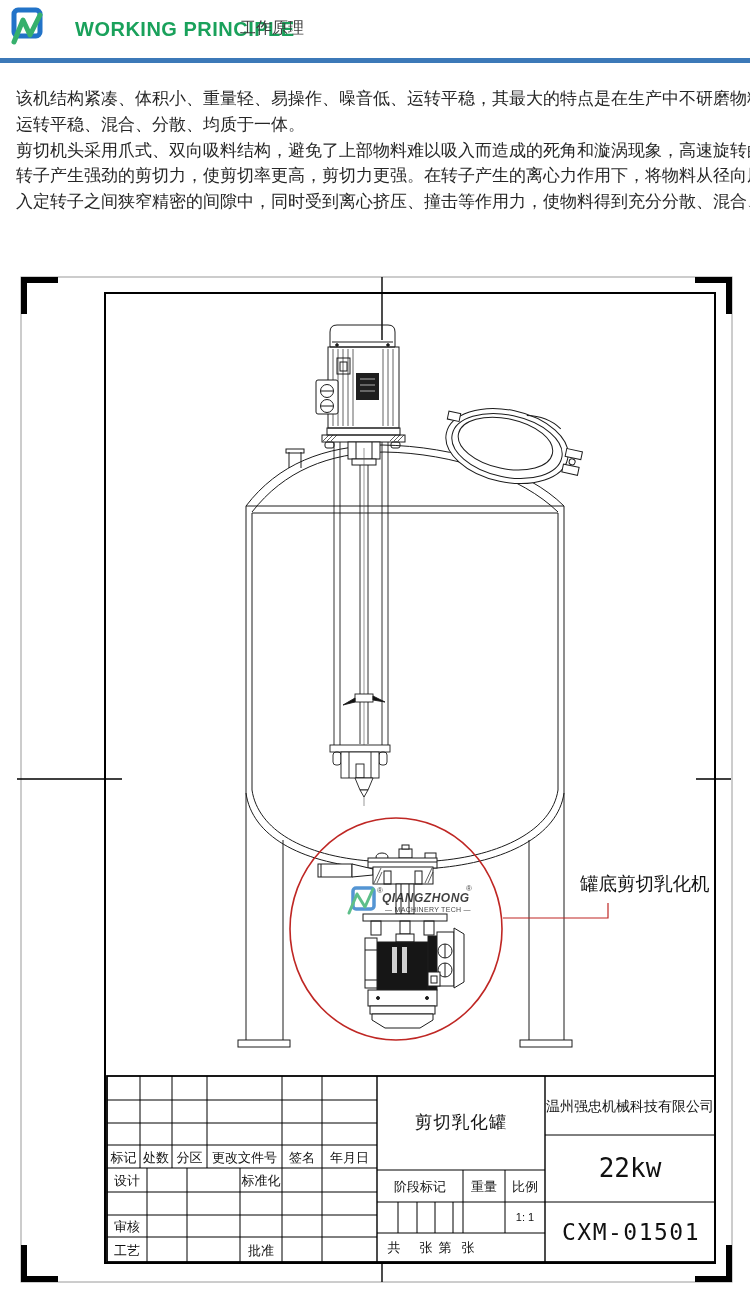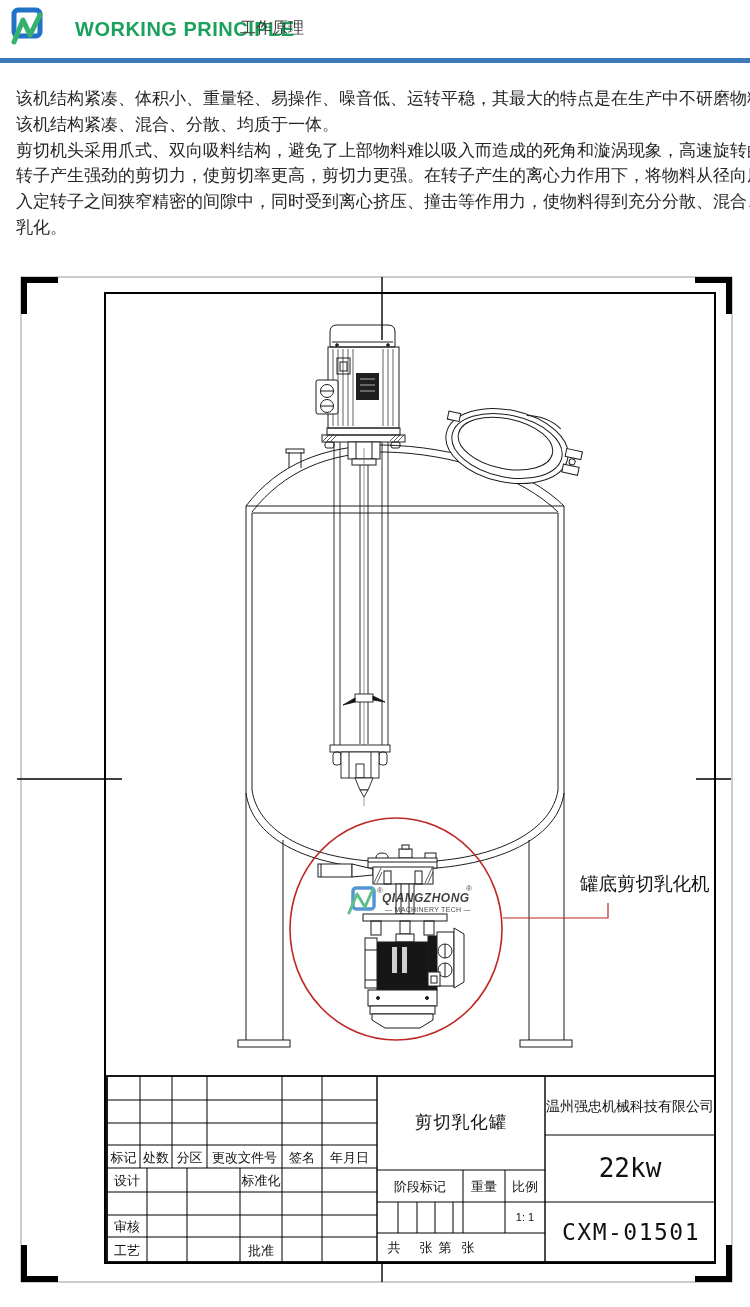--- a/index.html
+++ b/index.html
@@ -31,25 +31,24 @@
       <rect x="4" y="4" width="26" height="26" rx="4" fill="none" stroke="#2273c8" stroke-width="5"></rect>
       <path d="M4,36 L13,14 L20,29 L30,9" fill="none" stroke="#36b06d" stroke-width="5" stroke-linecap="round" stroke-linejoin="round"></path>
     </svg>
     <div class="hdr-title-en">WORKING PRINCIPLE</div>
     <div class="hdr-title-zh">工作原理</div>
     <div class="hdr-bar"></div>
   </div>
 
   <div class="desc">
     <div class="ln">该机结构紧凑、体积小、重量轻、易操作、噪音低、运转平稳，其最大的特点是在生产中不研磨物料，</div>
-    <div class="ln">该机结构紧凑、混合、分散、均质于一体。</div>
+    <div class="ln">运转平稳、混合、分散、均质于一体。</div>
     <div class="ln">剪切机头采用爪式、双向吸料结构，避免了上部物料难以吸入而造成的死角和漩涡现象，高速旋转的</div>
     <div class="ln">转子产生强劲的剪切力，使剪切率更高，剪切力更强。在转子产生的离心力作用下，将物料从径向甩</div>
     <div class="ln">入定转子之间狭窄精密的间隙中，同时受到离心挤压、撞击等作用力，使物料得到充分分散、混合、</div>
-    <div class="ln">乳化。</div>
   </div>
 
   <svg class="drawing" viewBox="0 0 750 1307">
 
     <g fill="none" stroke="#9a9a9a" stroke-width="1">
       <rect x="21" y="277" width="711" height="1005"></rect>
       <g fill="#000" stroke="none">
         <rect x="21" y="277" width="37" height="6"></rect>
           <rect x="21" y="277" width="6" height="37"></rect>
         <rect x="695" y="277" width="37" height="6"></rect>

